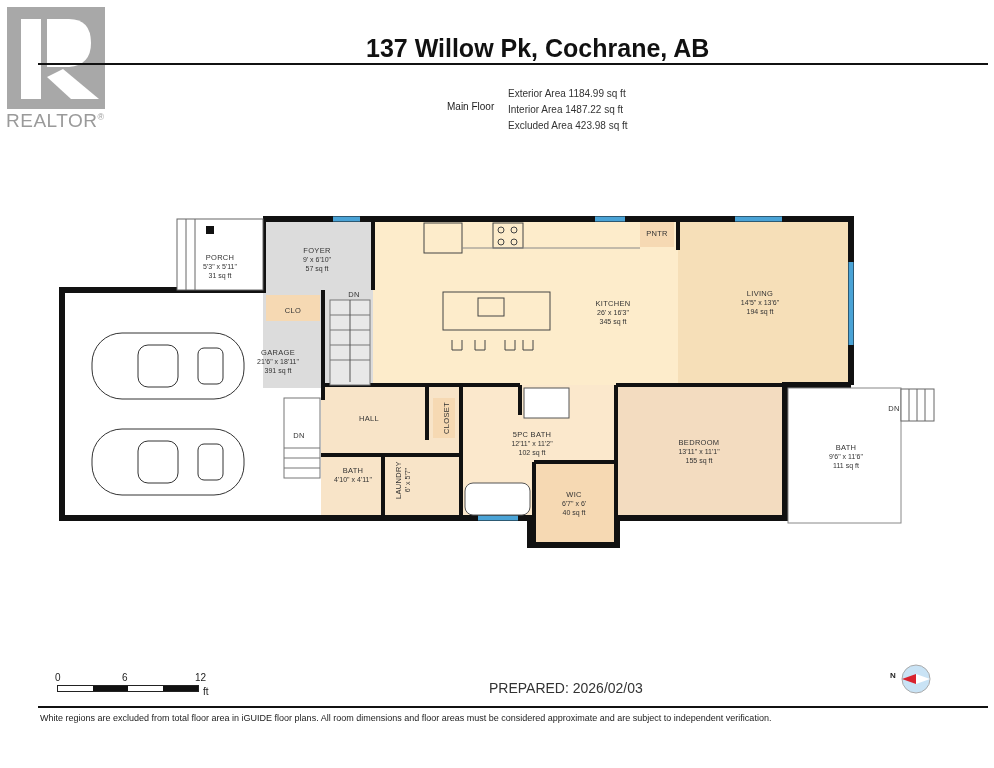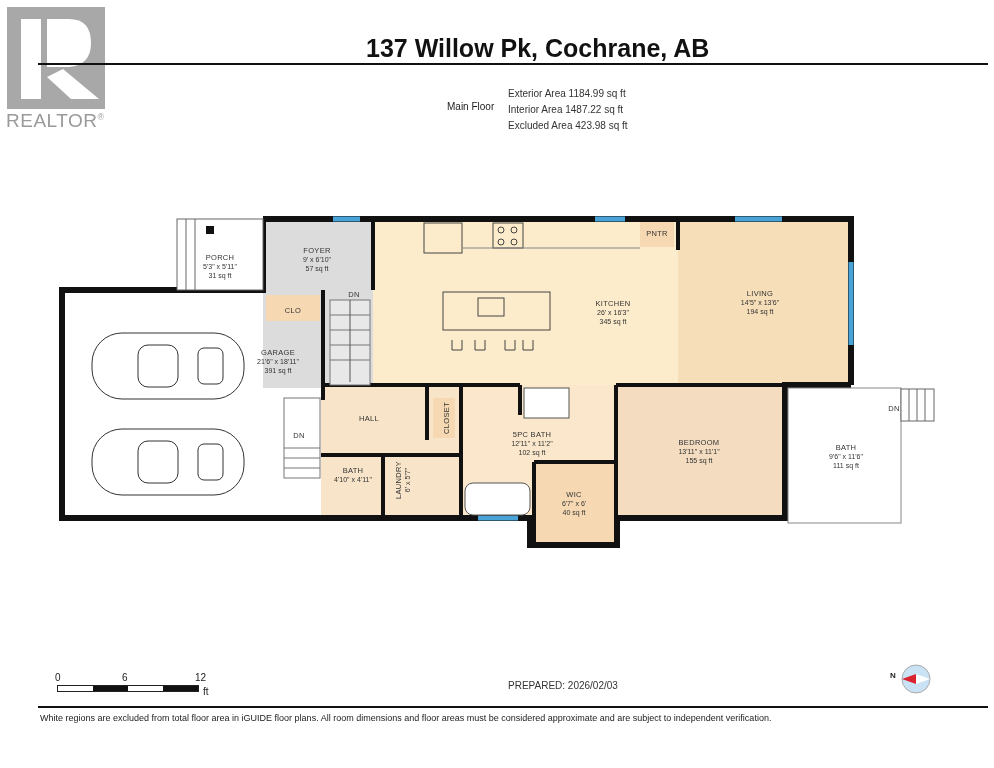--- a/index.html
+++ b/index.html
@@ -8,21 +8,21 @@
   .logo-box{left:7px;top:7px;width:98px;height:102px;background:#a8a8a8;}
   .logo-word{left:6px;top:110px;font-size:19px;color:#9a9a9a;letter-spacing:0.5px;}
   .logo-word sup{font-size:9px;}
   .title{left:366px;top:34px;font-size:25px;font-weight:bold;color:#111;}
   .title-rule{left:38px;top:63px;width:950px;height:2px;background:#111;}
   .area-label{left:447px;top:64px;font-size:10px;font-weight:normal;color:#222;margin-top:37px;}
   .area-lines{left:508px;top:67px;font-size:10px;color:#333;line-height:16px;margin-top:19px;}
   .room-label{position:absolute;text-align:center;font-size:7px;line-height:9px;color:#333;transform:translate(-50%,-50%);}
   .room-label .nm{font-size:7.5px;letter-spacing:0.3px;}
   .scale{left:55px;top:672px;font-size:10px;color:#222;}
-  .prepared{left:472px;top:680px;font-size:10px;color:#333;padding-left:36px;}
+  .prepared{left:453px;top:680px;font-size:14px;color:#333;padding-left:36px;}
   .bottom-rule{left:38px;top:706px;width:950px;height:2px;background:#111;}
   .disclaimer{left:40px;top:713px;font-size:9px;color:#222;}
   .compass{left:898px;top:663px;}
 </style>
 </head>
 <body>
 
 <div class="abs logo-box">
   <svg width="98" height="102">
     <rect x="14" y="12" width="20" height="80" fill="#fff"></rect>

